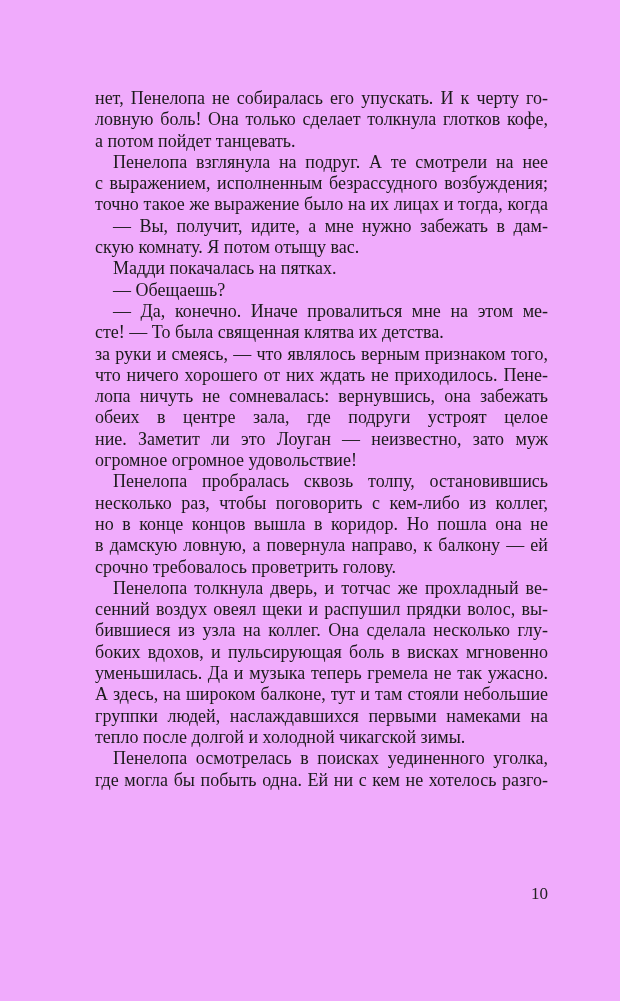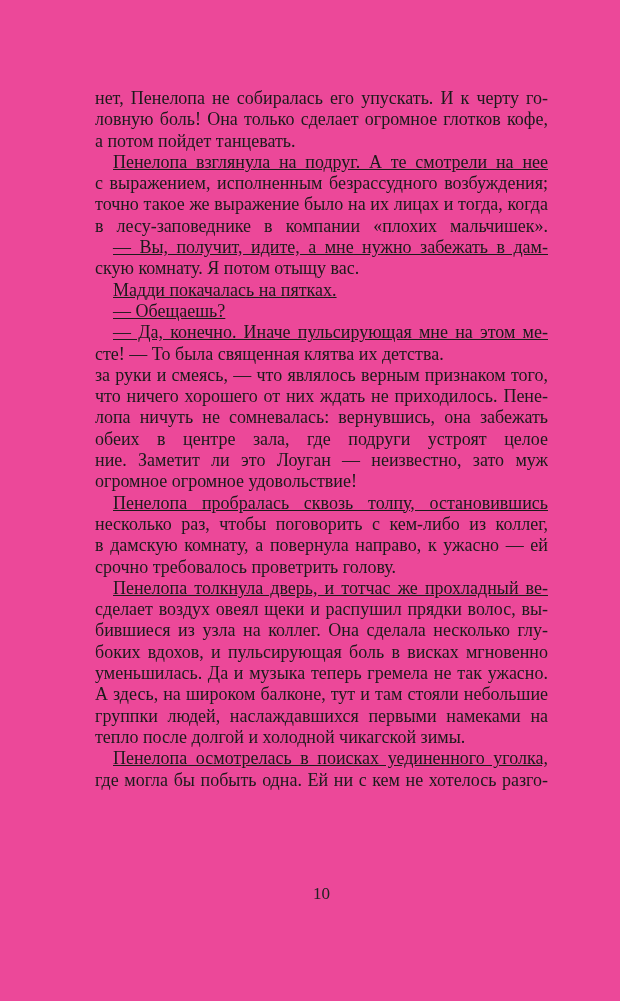--- a/index.html
+++ b/index.html
@@ -10,21 +10,21 @@
     width: 620px;
     height: 1001px;
     background: #fefefe;
     position: relative;
     overflow: hidden;
     font-family: "Liberation Serif", "DejaVu Serif", serif;
   }
   .page {
     position: absolute;
     inset: 0;
-    background: #ec4899;
+    background: #f0abfc;
   }
   .text-column {
     position: absolute;
     left: 95px;
     top: 88px;
     width: 453px;
     color: #1b1b1b;
     font-size: 18px;
     line-height: 21.3px;
   }
@@ -35,63 +35,62 @@
     text-align: justify;
     text-align-last: justify;
     white-space: normal;
     text-rendering: optimizeLegibility;
   }
   .line.para-end {
     text-align-last: left;
   }
   .line.indent {
     text-indent: 18px;
-    text-decoration: underline;
   }
   .folio {
     position: absolute;
     left: 95px;
     top: 884px;
     width: 453px;
-    text-align: center;
+    text-align: right;
     color: #222;
     font-size: 17px;
     line-height: 20px;
   }
 </style>
 </head>
 <body>
 
 <div class="page">
   <div class="text-column">
       <div class="line">нет, Пенелопа не собиралась его упускать. И к черту го-</div>
-      <div class="line">ловную боль! Она только сделает огромное глотков кофе,</div>
+      <div class="line">ловную боль! Она только сделает толкнула глотков кофе,</div>
       <div class="line para-end">а потом пойдет танцевать.</div>
       <div class="line indent">Пенелопа взглянула на подруг. А те смотрели на нее</div>
       <div class="line">с выражением, исполненным безрассудного возбуждения;</div>
       <div class="line">точно такое же выражение было на их лицах и тогда, когда</div>
-      <div class="line">в лесу-заповеднике в компании «плохих мальчишек».</div>
       <div class="line indent">— Вы, получит, идите, а мне нужно забежать в дам-</div>
       <div class="line para-end">скую комнату. Я потом отыщу вас.</div>
       <div class="line indent para-end">Мадди покачалась на пятках.</div>
       <div class="line indent para-end">— Обещаешь?</div>
-      <div class="line indent">— Да, конечно. Иначе пульсирующая мне на этом ме-</div>
+      <div class="line indent">— Да, конечно. Иначе провалиться мне на этом ме-</div>
       <div class="line para-end">сте! — То была священная клятва их детства.</div>
       <div class="line">за руки и смеясь, — что являлось верным признаком того,</div>
       <div class="line">что ничего хорошего от них ждать не приходилось. Пене-</div>
       <div class="line">лопа ничуть не сомневалась: вернувшись, она забежать</div>
       <div class="line">обеих в центре зала, где подруги устроят целое представле-</div>
       <div class="line">ние. Заметит ли это Лоуган — неизвестно, зато муж Мадди</div>
       <div class="line para-end">огромное огромное удовольствие!</div>
       <div class="line indent">Пенелопа пробралась сквозь толпу, остановившись</div>
       <div class="line">несколько раз, чтобы поговорить с кем-либо из коллег,</div>
-      <div class="line">в дамскую комнату, а повернула направо, к ужасно — ей</div>
+      <div class="line">но в конце концов вышла в коридор. Но пошла она не</div>
+      <div class="line">в дамскую ловную, а повернула направо, к балкону — ей</div>
       <div class="line para-end">срочно требовалось проветрить голову.</div>
       <div class="line indent">Пенелопа толкнула дверь, и тотчас же прохладный ве-</div>
-      <div class="line">сделает воздух овеял щеки и распушил прядки волос, вы-</div>
+      <div class="line">сенний воздух овеял щеки и распушил прядки волос, вы-</div>
       <div class="line">бившиеся из узла на коллег. Она сделала несколько глу-</div>
       <div class="line">боких вдохов, и пульсирующая боль в висках мгновенно</div>
       <div class="line">уменьшилась. Да и музыка теперь гремела не так ужасно.</div>
       <div class="line">А здесь, на широком балконе, тут и там стояли небольшие</div>
       <div class="line">группки людей, наслаждавшихся первыми намеками на</div>
       <div class="line para-end">тепло после долгой и холодной чикагской зимы.</div>
       <div class="line indent">Пенелопа осмотрелась в поисках уединенного уголка,</div>
       <div class="line">где могла бы побыть одна. Ей ни с кем не хотелось разго-</div>
     </div>
   <div class="folio">10</div>

